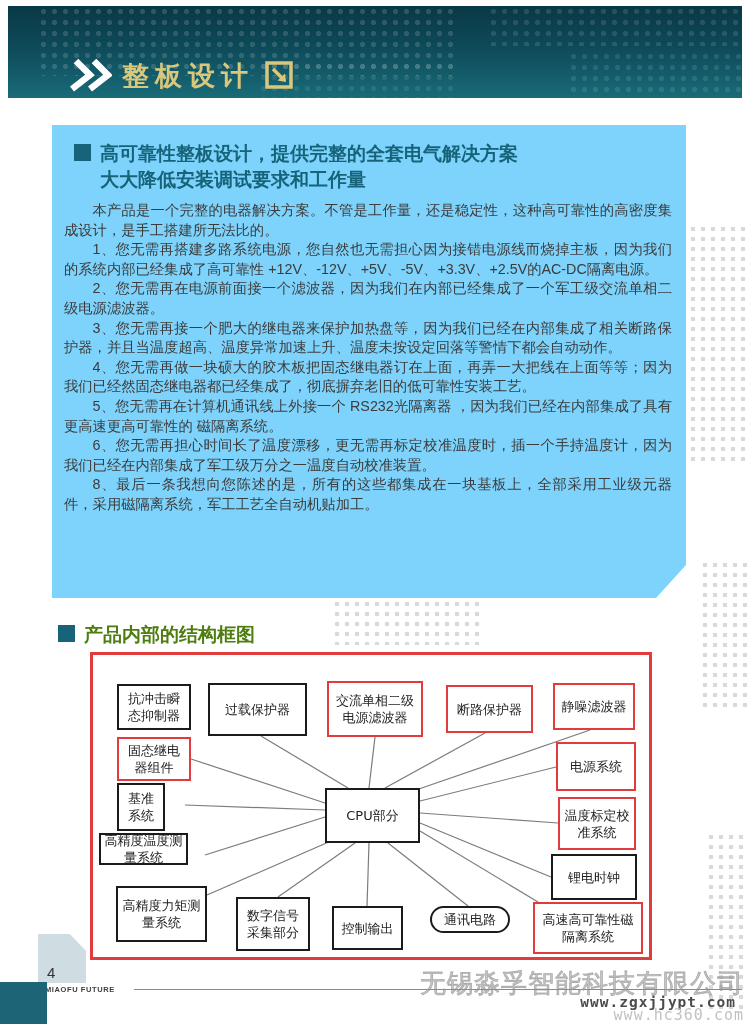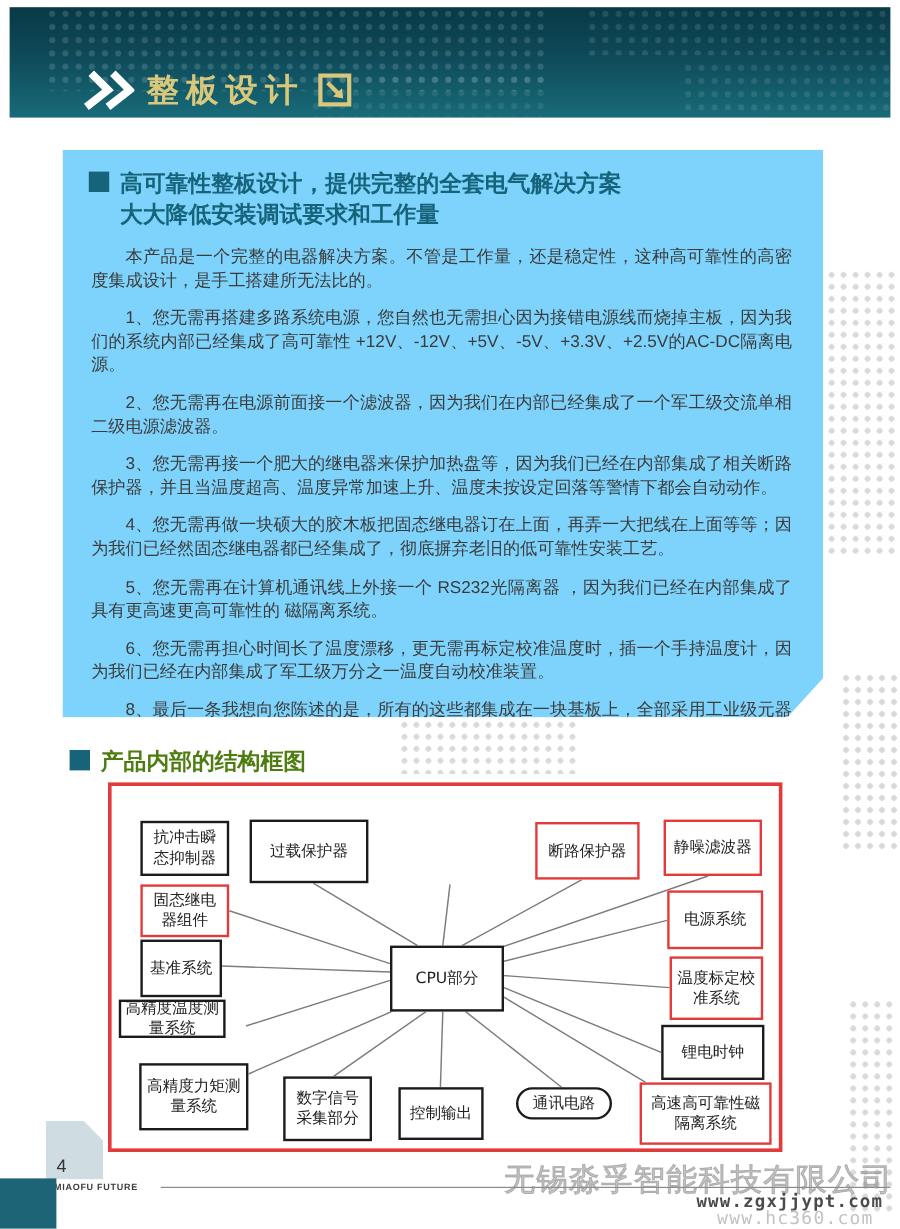--- a/index.html
+++ b/index.html
@@ -50,21 +50,21 @@
     margin:16px 22px 6px 22px;
     color:#17647a;font-weight:bold;font-size:19px;line-height:26px;
   }
   .panel-heading .bullet{
     display:inline-block;width:17px;height:17px;background:#17647a;
     margin-right:9px;vertical-align:-1px;
   }
   .panel-heading .h2line{padding-left:26px;}
   .panel-body{margin:8px 14px 0 12px;}
   .panel-body p{
-    margin:12px;color:#3c3c3c;font-size:14.3px;line-height:19.6px;
+    margin:0;color:#3c3c3c;font-size:14.3px;line-height:19.6px;
     text-indent:2em;text-align:justify;
   }
 
   
   .sec2-heading{
     position:absolute;left:58px;top:622px;
     color:#4d7c0f;font-weight:bold;font-size:19px;
   }
   .sec2-heading .bullet{
     display:inline-block;width:17px;height:17px;background:#17647a;
@@ -114,21 +114,21 @@
     -webkit-text-stroke:0.8px rgba(140,140,140,0.6);
     font-family:"DejaVu Sans","Liberation Sans",sans-serif;
     white-space:nowrap;
   }
   .wm-url1{
     position:absolute;right:14px;top:994px;
     font-family:"DejaVu Sans Mono","Liberation Mono",monospace;
     font-size:14.5px;font-weight:bold;color:#4b4b4b;letter-spacing:1px;
   }
   .wm-url2{
-    position:absolute;right:22px;top:1006px;
+    position:absolute;right:6px;top:1006px;
     font-family:"DejaVu Sans Mono","Liberation Mono",monospace;
     font-size:15px;color:#c2c2c2;letter-spacing:1px;
   }
 </style>
 </head>
 <body>
 
 <div class="page">
 
   <div class="header">
@@ -193,25 +193,26 @@
         <line x1="458" y1="222" x2="327" y2="168"></line>
         <line x1="445" y1="247" x2="327" y2="176"></line>
         <line x1="185" y1="242" x2="262" y2="188"></line>
         <line x1="274" y1="251" x2="276" y2="188"></line>
         <line x1="375" y1="251" x2="295" y2="188"></line>
       </g>
     </svg>
 
     <div class="node black" style="left:24px;top:29px;width:74px;height:46px;">抗冲击瞬态抑制器</div>
     <div class="node black" style="left:115px;top:28px;width:99px;height:53px;">过载保护器</div>
+    <div class="node red" style="left:234px;top:26px;width:96px;height:56px;">交流单相二级电源滤波器</div>
     <div class="node red" style="left:353px;top:30px;width:87px;height:48px;">断路保护器</div>
     <div class="node red" style="left:460px;top:28px;width:82px;height:47px;">静噪滤波器</div>
 
     <div class="node red" style="left:24px;top:82px;width:74px;height:44px;">固态继电器组件</div>
-    <div class="node black" style="left:24px;top:128px;width:68px;height:48px;">基准系统</div>
+    <div class="node black" style="left:24px;top:128px;width:48px;height:48px;">基准系统</div>
     <div class="node black" style="left:6px;top:178px;width:89px;height:32px;">高精度温度测量系统</div>
     <div class="node black" style="left:23px;top:231px;width:91px;height:56px;">高精度力矩测量系统</div>
 
     <div class="node black" style="left:232px;top:133px;width:95px;height:55px;">CPU部分</div>
 
     <div class="node red" style="left:463px;top:87px;width:80px;height:49px;">电源系统</div>
     <div class="node red" style="left:465px;top:142px;width:78px;height:53px;">温度标定校准系统</div>
     <div class="node black" style="left:458px;top:199px;width:86px;height:46px;">锂电时钟</div>
     <div class="node red" style="left:440px;top:247px;width:110px;height:52px;">高速高可靠性磁隔离系统</div>
 

